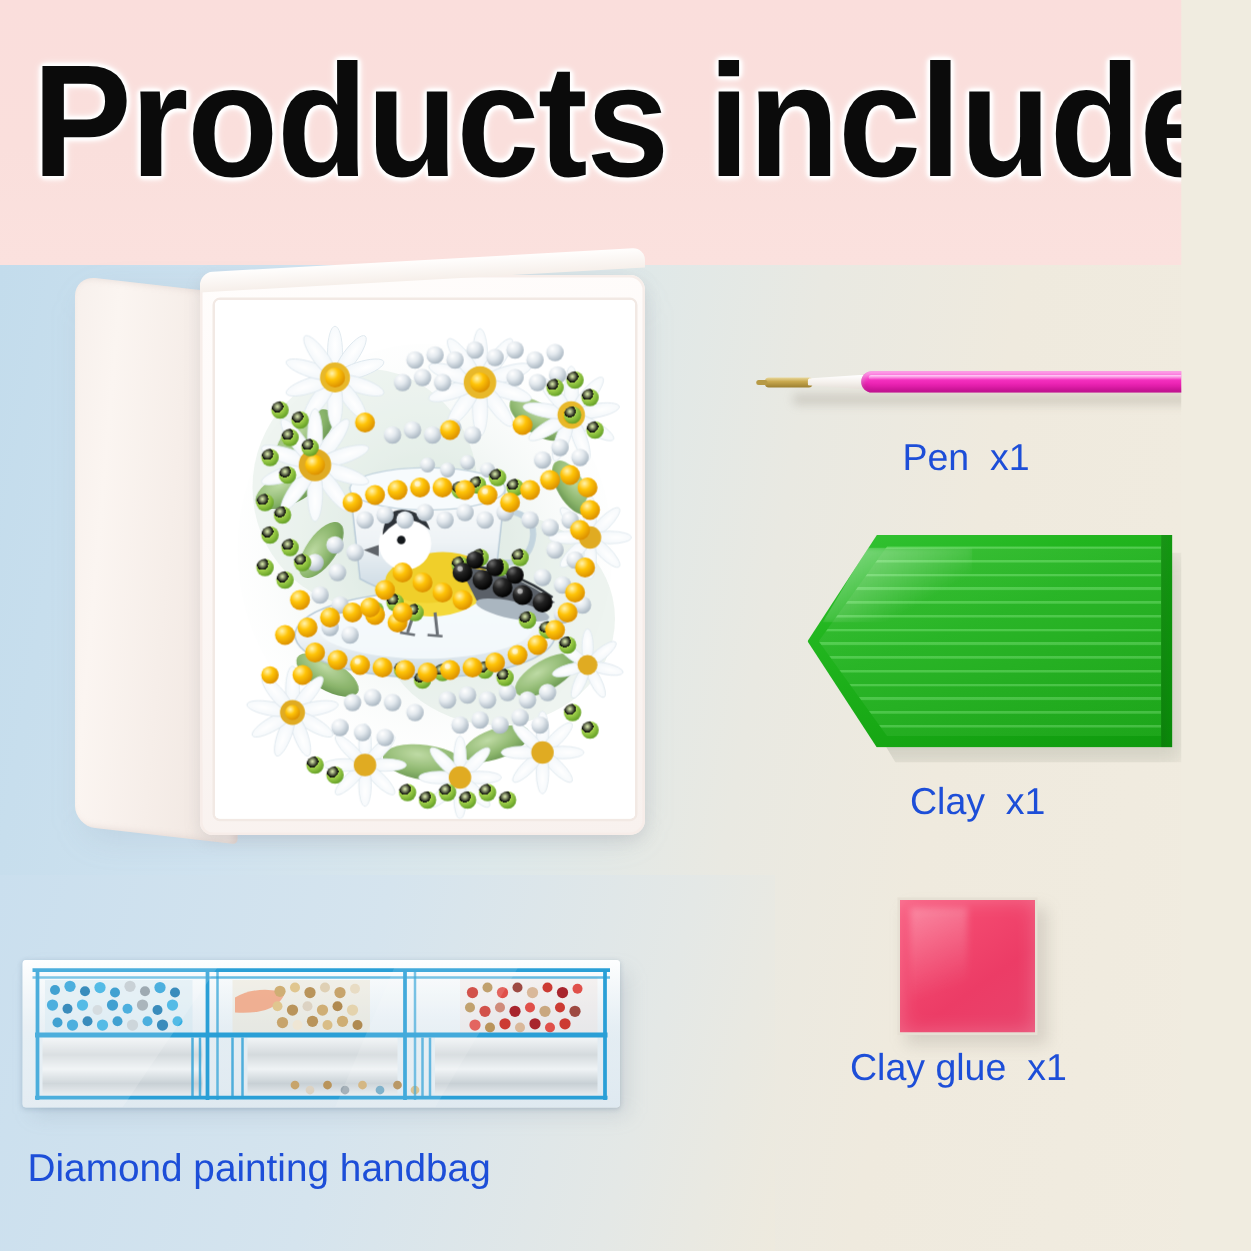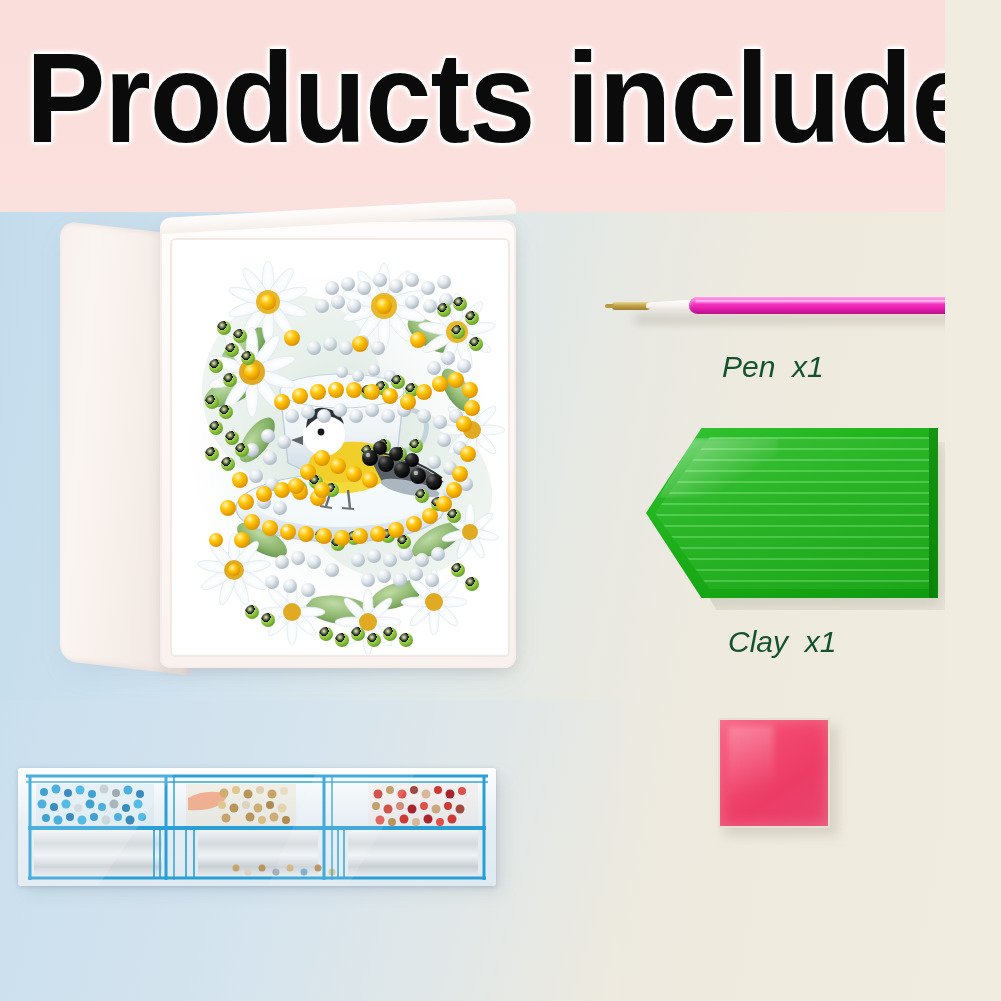--- a/index.html
+++ b/index.html
@@ -36,26 +36,25 @@
     color:#0b0b0b;
     text-shadow:
       0 0 5px #fff, 0 0 5px #fff, 0 0 9px #fffdfd,
       2px 0 3px #fff, -2px 0 3px #fff, 0 2px 3px #fff, 0 -2px 3px #fff;
     white-space:nowrap;
   }
 
   
   .item-label{
     position:absolute;
-    color:#14532d;
+    color:#1d4ed8;
     font-size:30px;
     line-height:34px;
     white-space:pre;
     font-family:"Liberation Sans","DejaVu Sans",sans-serif;
-    font-style:italic;
   }
 
   
   .box-wrap{position:absolute;left:52px;top:220px;width:470px;height:460px;}
   .box-shadow{
     position:absolute;left:18px;top:18px;width:440px;height:430px;
     background:rgba(120,140,160,.18);filter:blur(14px);border-radius:12px;
   }
   
   .box-side{
@@ -663,20 +662,21 @@
     </div>
   </div>
   <div class="item-label lbl-tray">Clay  x1</div>
 
   <div class="glue-wrap">
     <div class="glue-shadow"></div>
     <div class="glue">
       <div class="glue-gloss"></div>
     </div>
   </div>
+  <div class="item-label lbl-glue">Clay glue  x1</div>
 
   <div class="bag-wrap">
     <div class="bag-shadow"></div>
     <div class="bag">
       <svg viewBox="0 0 478 118" preserveAspectRatio="none">
         <defs>
           <linearGradient id="foil" x1="0" y1="0" x2="0" y2="1">
             <stop offset="0%" stop-color="#f2f5f7"></stop>
             <stop offset="30%" stop-color="#d4dadd"></stop>
             <stop offset="55%" stop-color="#eff3f5"></stop>
@@ -810,14 +810,15 @@
           <path d="M176 62 V110" stroke-width="2" opacity="0.8"></path>
           <path d="M320 62 V110" stroke-width="2" opacity="0.8"></path>
           <path d="M326 62 V110" stroke-width="2" opacity="0.8"></path>
         </g>
 
         <path d="M0 0 L160 0 L80 118 L0 118 Z" fill="#ffffff" opacity="0.16"></path>
         <path d="M300 0 L400 0 L330 118 L250 118 Z" fill="#ffffff" opacity="0.12"></path>
       </svg>
     </div>
   </div>
+  <div class="item-label lbl-bag">Diamond painting handbag</div>
 
 </div>
 
 </body></html>

